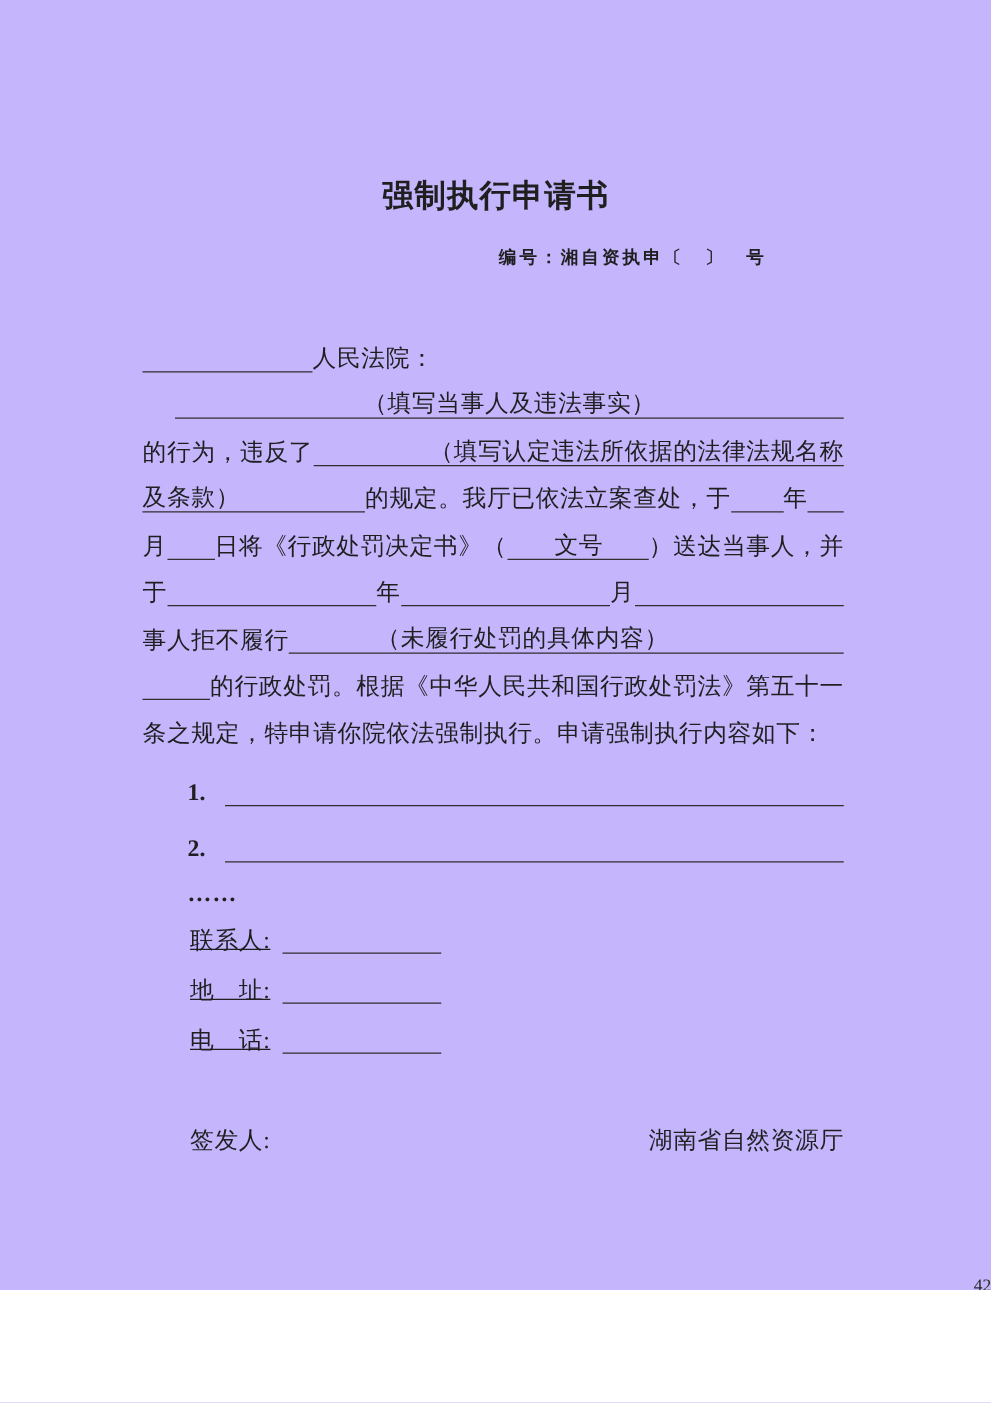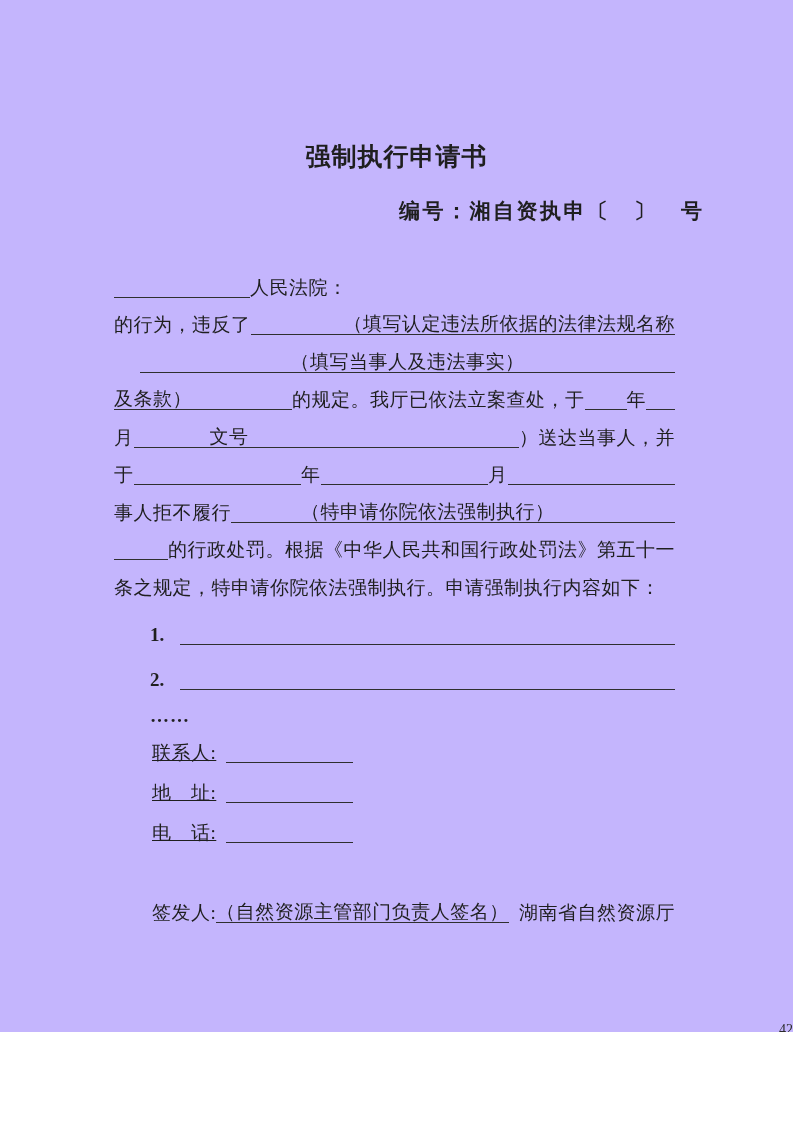--- a/index.html
+++ b/index.html
@@ -12,21 +12,21 @@
     color:#1f1f1f;
     overflow:hidden;
   }
   .title {
     position:absolute; top:140px; left:0; width:100%;
     text-align:center; font-size:25px; font-weight:bold;
     letter-spacing:1px;
   }
   .doc-no {
     position:absolute; top:197px; left:399px;
-    font-size:21px; font-weight:bold; letter-spacing:2.5px;
+    font-size:14px; font-weight:bold; letter-spacing:2.5px;
     white-space:pre;
   }
   .body-block { position:absolute; top:260px; left:114px; width:561px; font-size:19px; letter-spacing:0.5px; }
   .line { display:flex; align-items:flex-end; height:37.5px; }
   .line .t { line-height:1.05; white-space:pre; flex:0 0 auto; }
   .blank { border-bottom:1.5px solid #2f2f2f; flex:0 0 auto; }
   .ut { border-bottom:1.5px solid #2f2f2f; line-height:1.05; white-space:pre; flex:0 0 auto; }
   .grow { flex:1 1 auto; }
   .fill-center {
     flex:1 1 auto; border-bottom:1.5px solid #2f2f2f;
@@ -69,42 +69,43 @@
   <div class="doc-no">编号：湘自资执申〔　〕　号</div>
 
   <div class="body-block">
 
     <div class="line">
       <span class="blank" style="width:136px"></span>
       <span class="t">人民法院：</span>
     </div>
 
     <div class="line">
+      <span style="flex:0 0 26px"></span>
+      <span class="fill-center">（填写当事人及违法事实）</span>
+    </div>
+
+    <div class="line">
       <span class="t">的行为，违反了</span>
       <span class="blank grow"></span>
       <span class="ut">（填写认定违法所依据的法律法规名称</span>
-    </div>
-
-    <div class="line">
-      <span style="flex:0 0 26px"></span>
-      <span class="fill-center">（填写当事人及违法事实）</span>
     </div>
 
     <div class="line">
       <span class="ut">及条款）</span>
       <span class="blank" style="width:100px"></span>
       <span class="t">的规定。我厅已依法立案查处，于</span>
       <span class="blank" style="width:42px"></span>
       <span class="t">年</span>
       <span class="blank grow"></span>
     </div>
 
     <div class="line">
       <span class="t">月</span>
       <span class="blank" style="width:38px"></span>
+      <span class="t">日将《行政处罚决定书》（</span>
       <span class="ugroup grow">
         <span class="blank" style="width:38px;border:none"></span>
         <span class="t">文号</span>
         <span class="grow"></span>
       </span>
       <span class="t">）送达当事人，并</span>
     </div>
 
     <div class="line">
       <span class="t">于</span>
@@ -112,21 +113,21 @@
       <span class="t">年</span>
       <span class="blank grow"></span>
       <span class="t">月</span>
       <span class="blank grow"></span>
     </div>
 
     <div class="line">
       <span class="t">事人拒不履行</span>
       <span class="ugroup grow">
         <span style="flex:0 0 70px"></span>
-        <span class="t">（特申请你院依法强制执行）</span>
+        <span class="t">（未履行处罚的具体内容）</span>
         <span class="grow"></span>
       </span>
     </div>
 
     <div class="line">
       <span class="blank" style="width:54px"></span>
       <span class="t">的行政处罚。根据《中华人民共和国行政处罚法》第五十一</span>
     </div>
 
     <div class="line">
@@ -160,20 +161,19 @@
     </div>
     <div class="contact-line">
       <span class="contact-label">电　话:</span>
       <span class="contact-blank"></span>
     </div>
   </div>
 
   <div class="sign-block">
     <div class="sign-line1">
       <span class="sign-label">签发人:</span>
-      <span class="sign-hint">（自然资源主管部门负责人签名）</span>
       <span class="agency">湖南省自然资源厅</span>
     </div>
   </div>
 
   <div class="footer">42</div>
 
 </div>
 
 </body></html>

